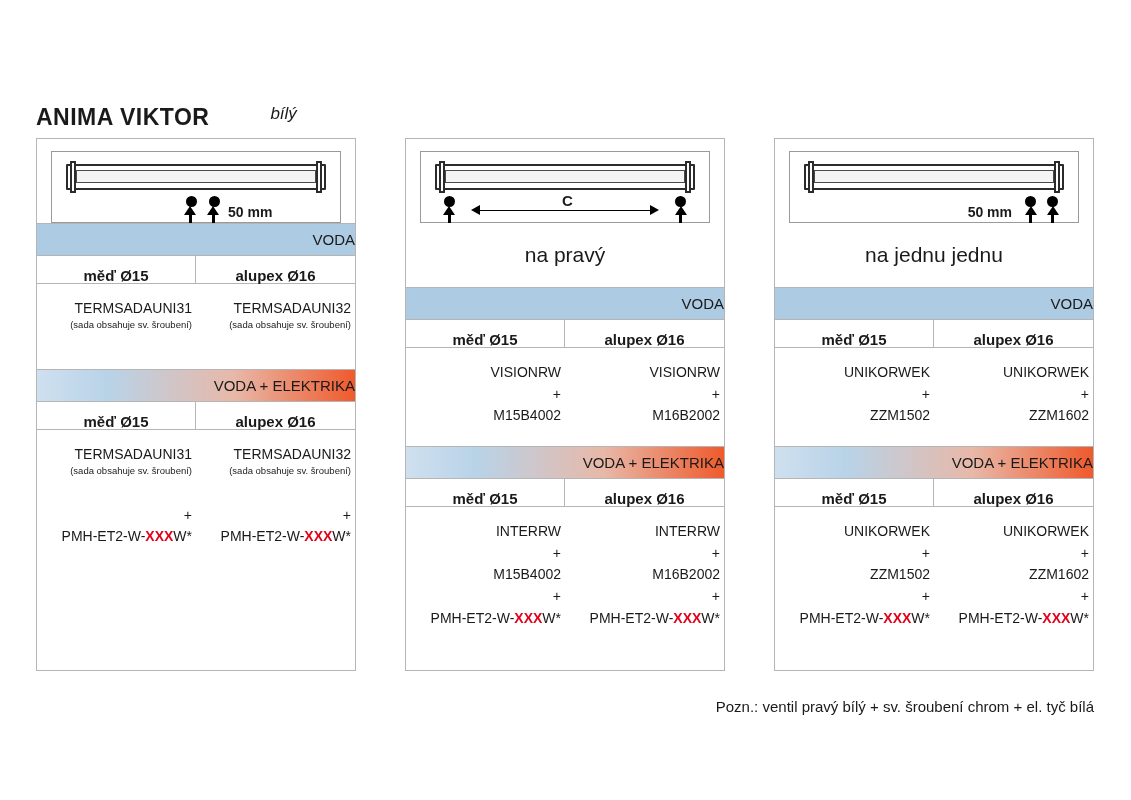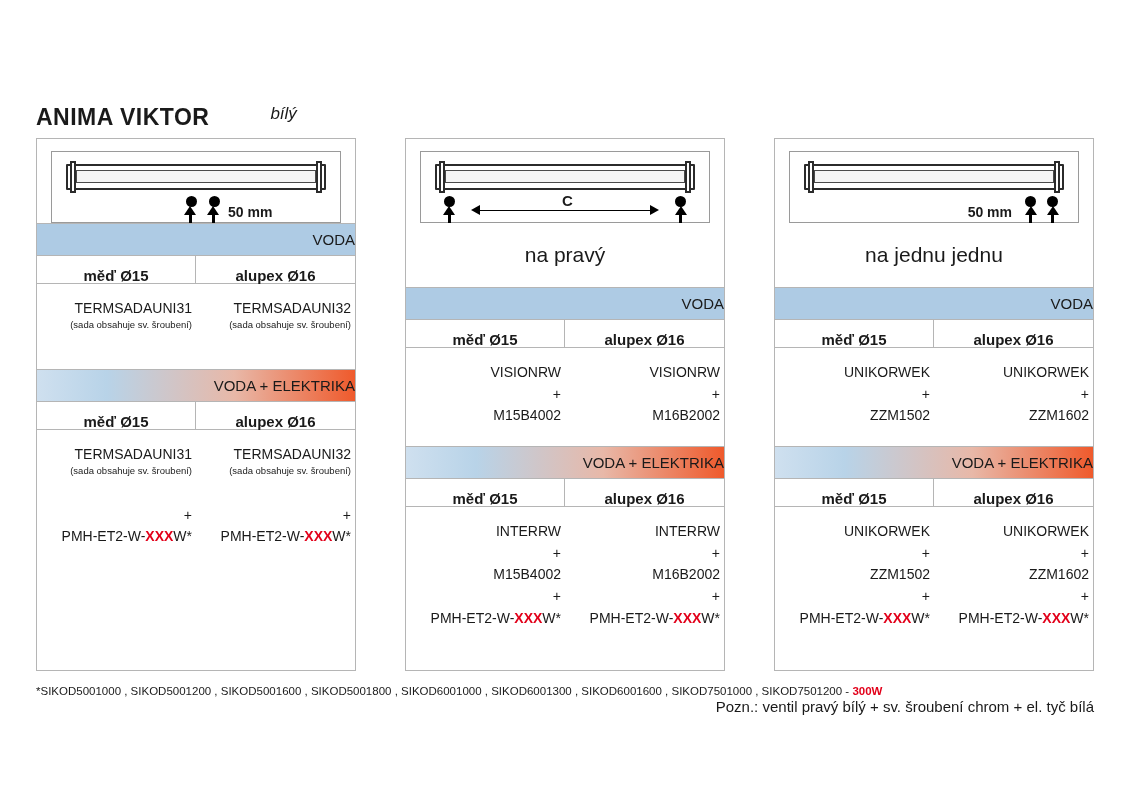--- a/index.html
+++ b/index.html
@@ -412,21 +412,17 @@
           <div>+</div>
           <div>ZZM1602</div>
           <div>+</div>
           <div class="pmh"><span>PMH-ET2-W-</span><span class="xxx">XXX</span><span>W*</span></div>
         </div>
       </div>
     </div>
   </div>
 
   <div class="footnotes">
-    <div>
-      <span>*SIKOD5001000 , SIKOD5001200 , SIKOD5001600 , SIKOD5001800 , SIKOD6001000 , SIKOD6001300 , SIKOD6001600 , SIKOD7501000 , SIKOD7501200  -</span>
-      <span class="fn-red">300W</span>
-    </div>
   </div>
 
   <div class="note-right">Pozn.: ventil pravý bílý + sv. šroubení chrom + el. tyč bílá</div>
 
 </div>
 
 </body></html>

